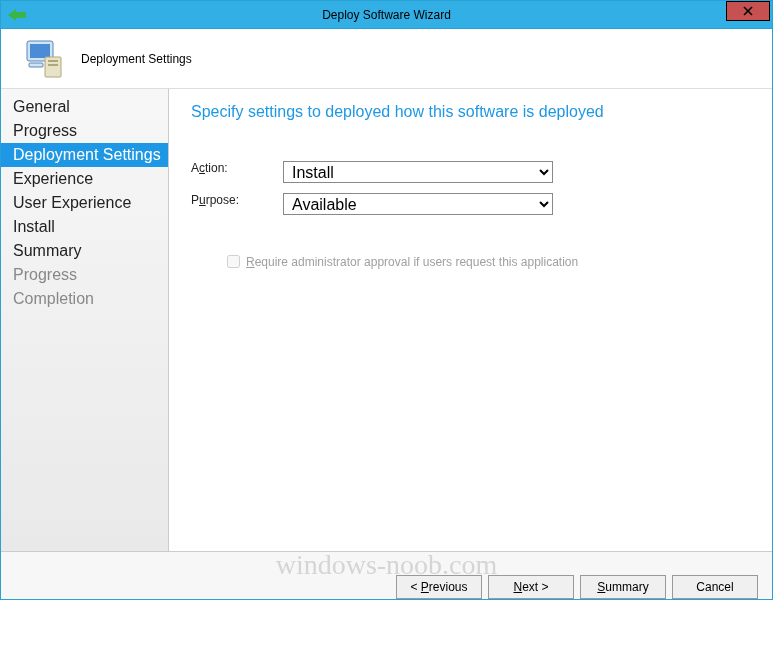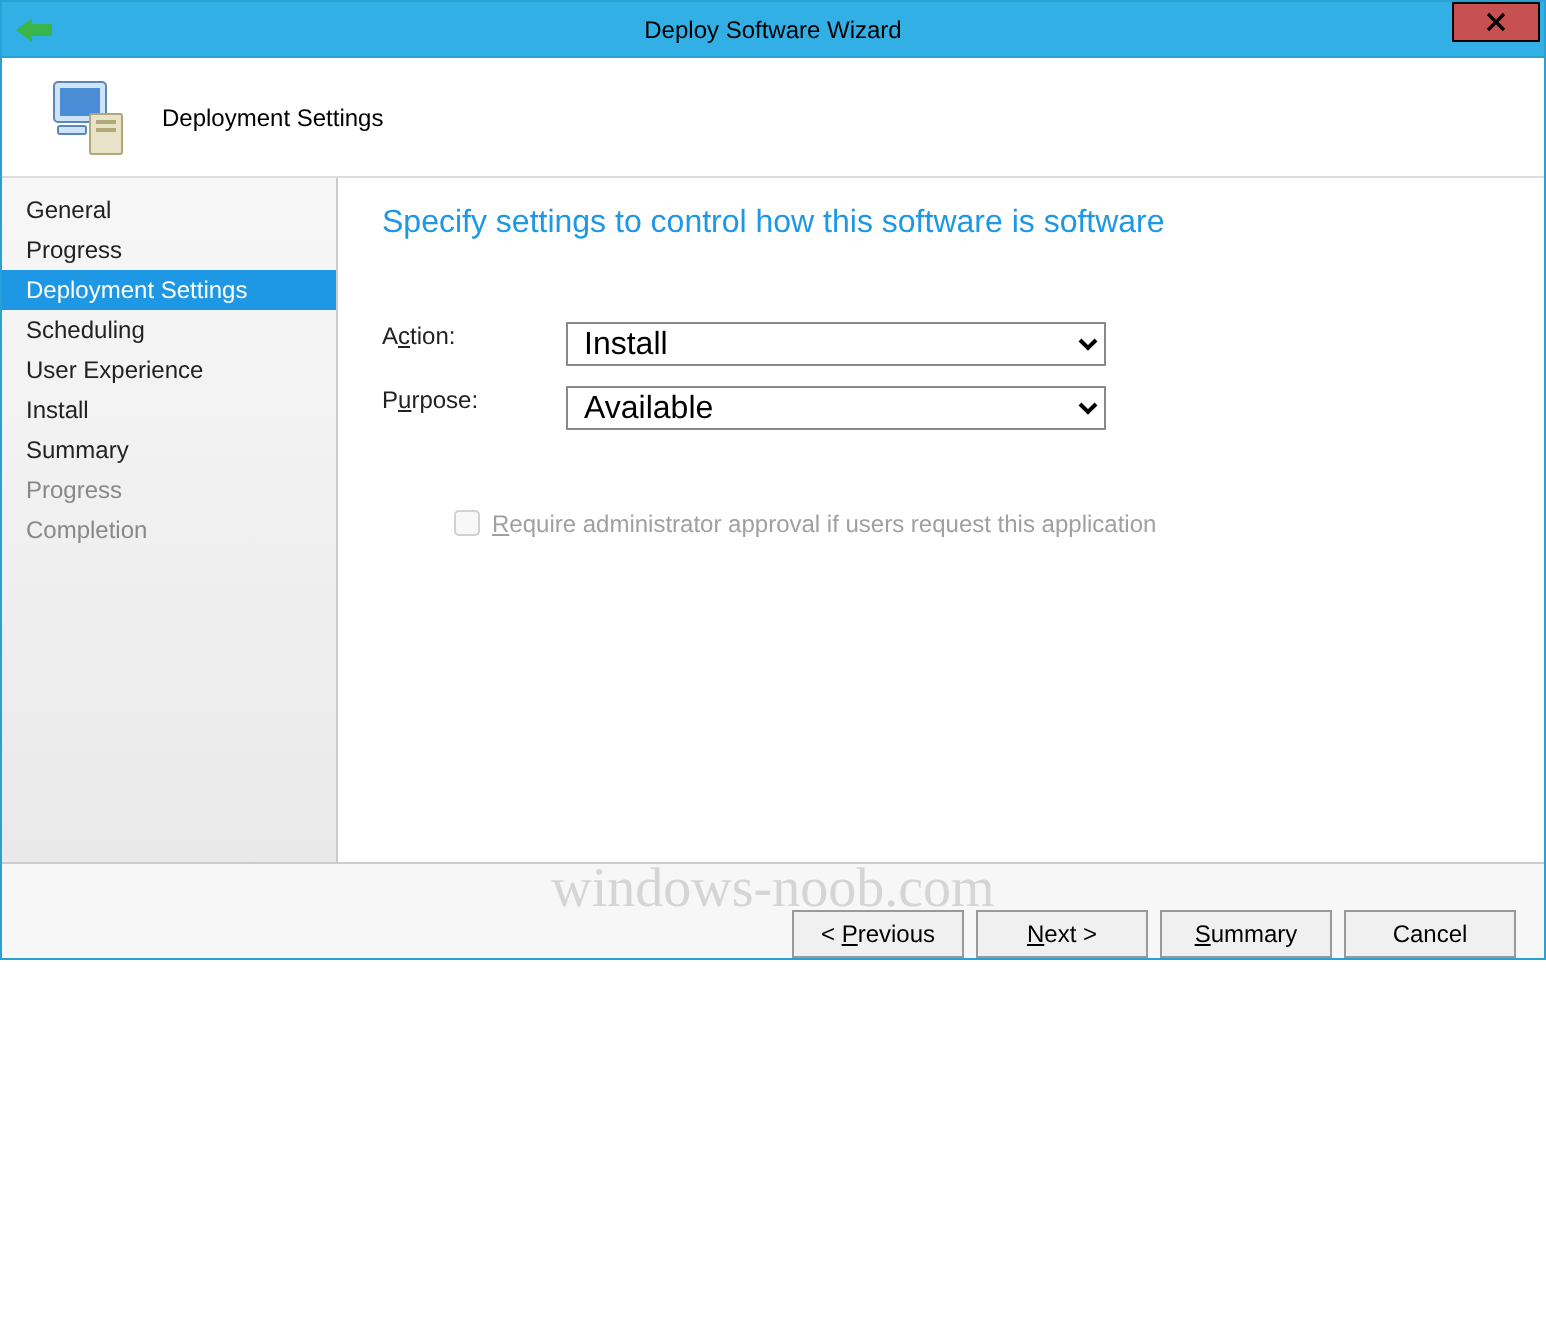--- a/index.html
+++ b/index.html
@@ -1,18 +1,18 @@
 <!DOCTYPE html>
 <html><head>
 <meta charset="utf-8">
 <style>
   * { box-sizing: border-box; font-family: "Segoe UI", Tahoma, sans-serif; }
   body { margin: 0; background: #fff; }
   .window {
-    width: 773px; height: 480px;
+    width: 773px; height: 600px;
     border: 1px solid #2aa1d3;
     background: #fff;
     position: relative;
     display: flex; flex-direction: column;
   }
   
   .titlebar {
     height: 28px;
     background: #32b0e6;
     display: flex; align-items: center; justify-content: center;
@@ -47,21 +47,21 @@
   .body {
     flex:1; display:flex; overflow:hidden;
   }
   .sidebar {
     width:168px;
     background: linear-gradient(to bottom, #f7f7f7, #e9e9e9);
     border-right:1px solid #ccc;
     padding-top:6px;
   }
   .sidebar-item {
-    font-size:12px; color:#222;
+    font-size:16px; color:#222;
     padding:3px 0 3px 12px;
     cursor:default;
   }
   .sidebar-item.muted { color:#888; }
   .sidebar-item.selected {
     background:#1e98e4; color:#fff;
   }
   .main {
     flex:1; padding:14px 22px 10px 22px;
     position:relative;
@@ -150,30 +150,30 @@
     </div>
     <div class="label">Deployment Settings</div>
   </div>
 
   <div class="body">
 
     <div class="sidebar">
       <div class="sidebar-item">General</div>
       <div class="sidebar-item">Progress</div>
       <div class="sidebar-item selected">Deployment Settings</div>
-      <div class="sidebar-item">Scheduling</div>
+      <div class="sidebar-item">Experience</div>
       <div class="sidebar-item">User Experience</div>
       <div class="sidebar-item">Install</div>
       <div class="sidebar-item">Summary</div>
       <div class="sidebar-item muted">Progress</div>
       <div class="sidebar-item muted">Completion</div>
     </div>
 
     <div class="main">
-      <div class="page-title">Specify settings to control how this software is software</div>
+      <div class="page-title">Specify settings to deployed how this software is deployed</div>
 
       <div class="form-row">
         <div class="form-label"><span>A</span><span class="ul">c</span><span>tion:</span></div>
         <select class="form-select">
           <option>Install</option>
         </select>
       </div>
 
       <div class="form-row">
         <div class="form-label"><span>P</span><span class="ul">u</span><span>rpose:</span></div>

